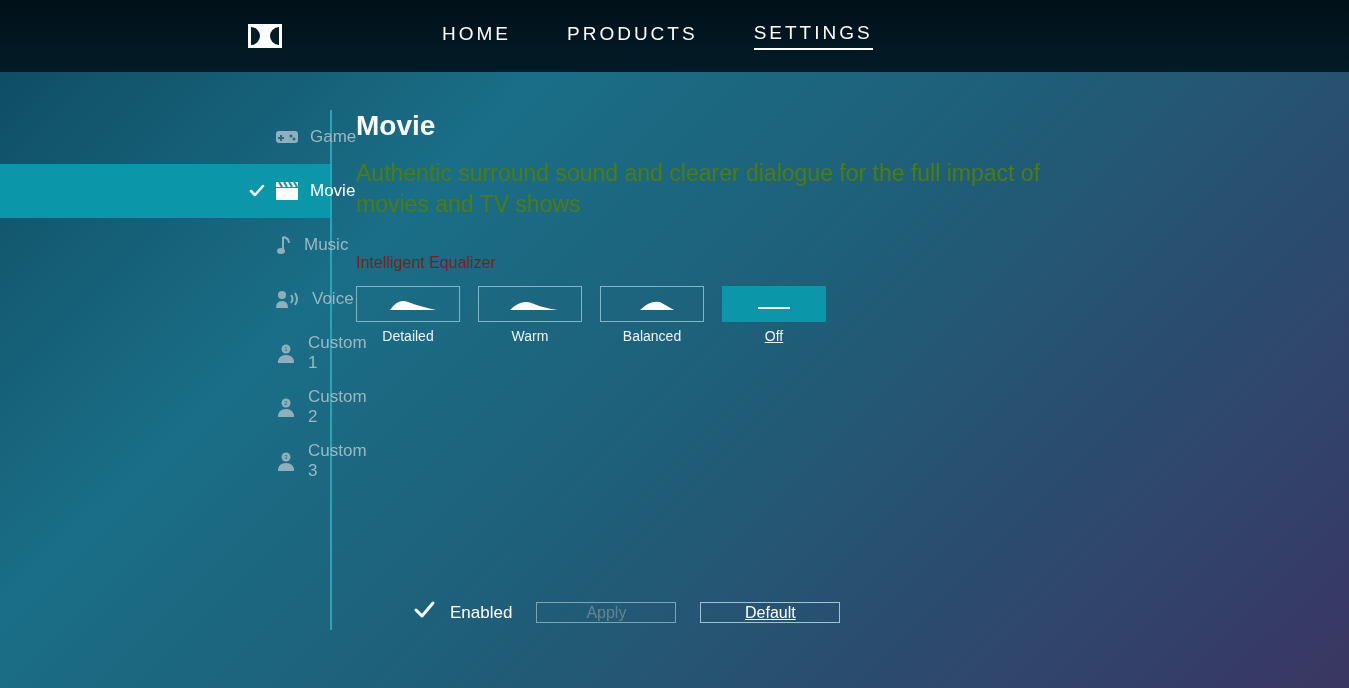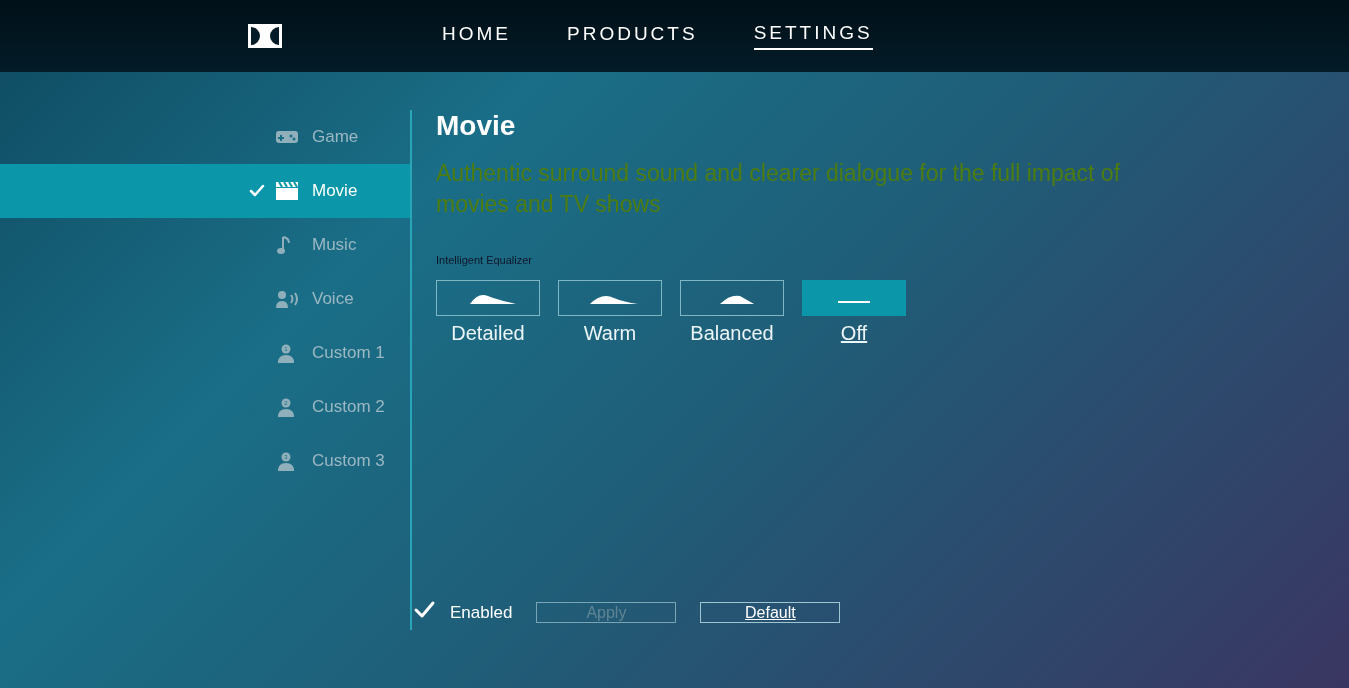--- a/index.html
+++ b/index.html
@@ -17,21 +17,21 @@
   }
   .logo { display:flex; align-items:center; }
   .navlinks { display:flex; align-items:center; margin-left:160px; gap:56px; }
   .navlink {
     color:#ffffff; font-size:19px; letter-spacing:3px; font-weight:400;
     cursor:pointer; padding-bottom:4px;
   }
   .navlink.active { border-bottom:2px solid #ffffff; font-weight:500; }
 
   .page { display:flex; padding-top:38px; }
-  .sidebar { width:410px; padding-top:0; }
+  .sidebar { width:330px; padding-top:0; }
   .sidebar-item {
     height:54px; display:flex; align-items:center; justify-content:flex-start;
     padding-left:240px; cursor:pointer; position:relative;
     color:#9bb8c2; font-size:17px;
   }
   .sidebar-item.active {
     background:#0b96a9; color:#ffffff;
   }
   .sidebar-item .chk {
     position:absolute; left:248px; width:18px; height:18px; display:none;
@@ -40,30 +40,30 @@
   .sidebar-item.active { padding-left:240px; }
   .sidebar-item .ic { width:24px; height:20px; margin-right:12px; display:flex; align-items:center;}
   .sidebar-item.active .ic { margin-left:36px; }
   .sidebar-item:not(.active) .ic { margin-left:36px; }
 
   .divider { width:2px; background:#2aa5b8; margin-top:0; height:520px; }
 
   .content { padding-left:24px; width:720px; }
   .title { font-size:28px; font-weight:600; margin-bottom:16px; }
   .desc { font-size:23px; line-height:1.35; color:#4d7c0f; margin-bottom:34px; max-width:700px;}
-  .section-label { font-size:11px; color:#0f172a; margin-bottom:14px; }
+  .section-label { font-size:16px; color:#7f1d1d; margin-bottom:14px; }
   .eq-row { display:flex; gap:18px; }
   .eq-option { width:104px; display:flex; flex-direction:column; align-items:center; cursor:pointer; }
   .eq-box {
     width:104px; height:36px; border:1px solid #7fb7c4;
     display:flex; align-items:center; justify-content:center;
     background:transparent;
   }
   .eq-option.selected .eq-box { background:#0b96a9; border-color:#0b96a9; }
-  .eq-label { margin-top:6px; font-size:20px; color:#ecf5f8; }
+  .eq-label { margin-top:6px; font-size:14px; color:#ecf5f8; }
   .eq-option.selected .eq-label { text-decoration:underline; font-weight:500;}
 
   .footer { position:absolute; left:412px; top:598px; display:flex; align-items:center; gap:24px;}
   .enabled-group { display:flex; align-items:center; gap:14px; color:#ffffff; font-size:17px; cursor:pointer;}
   .btn {
     width:140px; height:21px; border:1px solid #9fc6d0;
     display:flex; align-items:center; justify-content:center;
     font-size:16px; cursor:pointer;
   }
   .btn.disabled { color:#7a98a2; opacity:0.7;}

